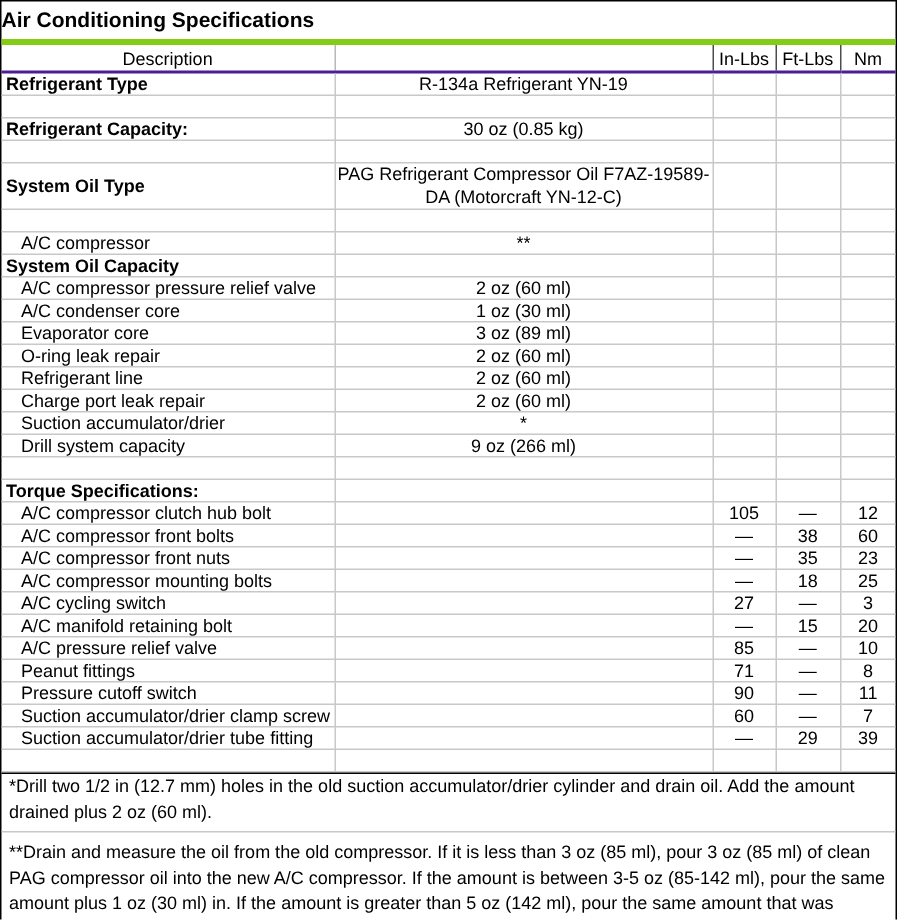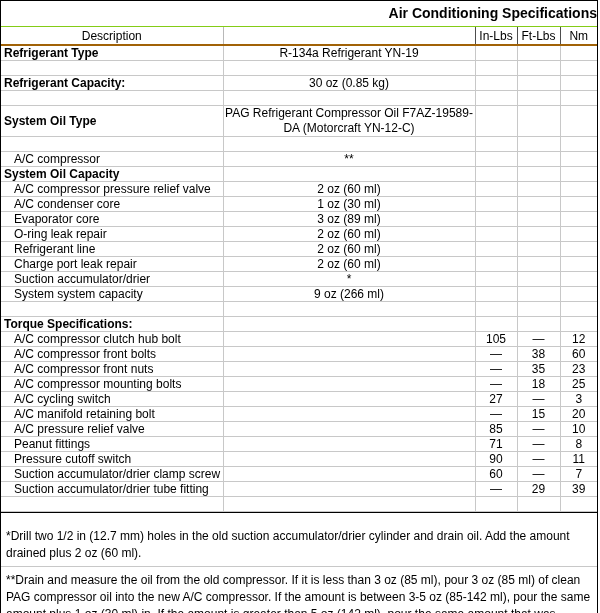--- a/index.html
+++ b/index.html
@@ -17,24 +17,24 @@
     position: absolute;
     top: 0; left: 0;
     width: 598px;
     border: 1px solid #000000;
     box-sizing: border-box;
     background: #ffffff;
   }
   .title-bar {
     height: 25px;
     line-height: 25px;
-    text-align: right;
+    text-align: left;
     font-size: 14px;
     font-weight: bold;
-    border-bottom: 1px solid #84cc16;
+    border-bottom: 4px solid #84cc16;
   }
   table.spec {
     border-collapse: collapse;
     table-layout: fixed;
     width: 100%;
   }
   table.spec col.c1 { width: 222px; }
   table.spec col.c2 { width: 252px; }
   table.spec col.c3 { width: 42px; }
   table.spec col.c4 { width: 43px; }
@@ -42,21 +42,21 @@
   table.spec th, table.spec td {
     padding: 0;
     margin: 0;
     font-size: 12px;
     font-weight: normal;
     overflow: hidden;
     white-space: nowrap;
   }
   thead th {
     height: 17px;
-    border-bottom: 2px solid #a16207;
+    border-bottom: 2px solid #4c1d95;
     text-align: center;
     font-weight: bold;
   }
   thead th.h-desc { border-right: 1px solid #b8b8b8; }
   thead th.h-val  { border-right: 1px solid #4d4d4d; }
   thead th.h-num  { border-right: 1px solid #4d4d4d; }
   thead th.h-last { border-right: none; }
   tbody td {
     height: 14px;
     border-bottom: 1px solid #c8c8c8;
@@ -77,21 +77,21 @@
     text-align: center;
     border-right: 1px solid #c8c8c8;
   }
   td.c-num {
     text-align: center;
     border-right: 1px solid #c8c8c8;
   }
   td.c-last { border-right: none; }
   .footnotes { border-top: 1px solid #000000; }
   .footnote {
-    padding: 15px 6px 4px 5px;
+    padding: 0 6px 4px 5px;
     font-size: 12px;
     line-height: 17px;
     white-space: normal;
   }
   .footnote.second {
     border-top: 1px solid #c8c8c8;
     padding-top: 5px;
     padding-bottom: 7px;
   }
 </style>
@@ -220,21 +220,21 @@
             <td class="c-num c-last"></td>
           </tr>
           <tr>
             <td class="c-desc indent">Suction accumulator/drier</td>
             <td class="c-val">*</td>
             <td class="c-num"></td>
             <td class="c-num"></td>
             <td class="c-num c-last"></td>
           </tr>
           <tr>
-            <td class="c-desc indent">System system capacity</td>
+            <td class="c-desc indent">Drill system capacity</td>
             <td class="c-val">9 oz (266 ml)</td>
             <td class="c-num"></td>
             <td class="c-num"></td>
             <td class="c-num c-last"></td>
           </tr>
           <tr>
             <td class="c-desc"></td>
             <td class="c-val"></td>
             <td class="c-num"></td>
             <td class="c-num"></td>

